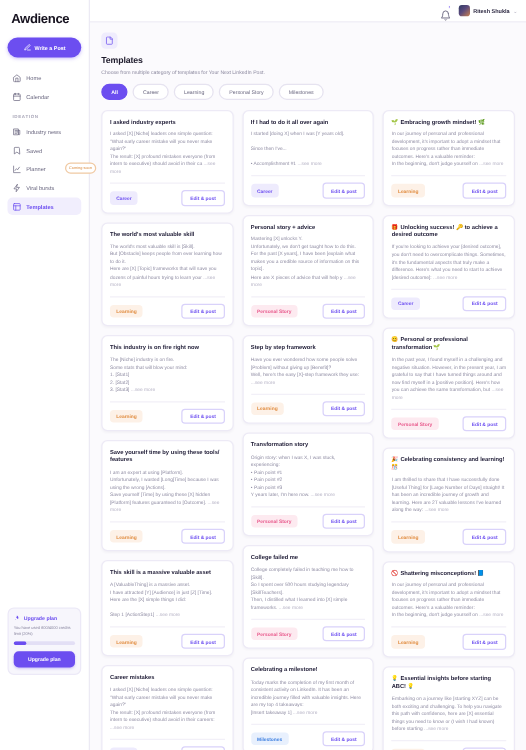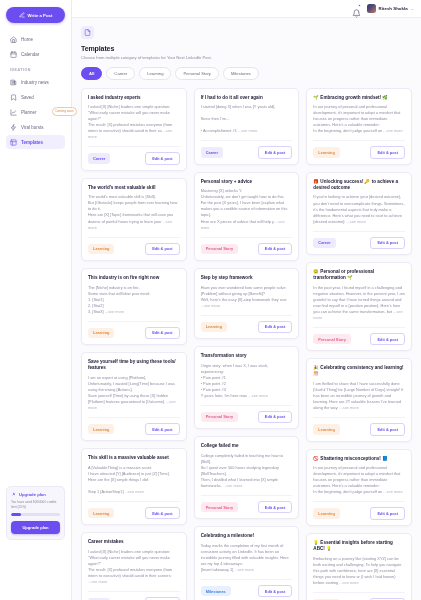--- a/index.html
+++ b/index.html
@@ -137,20 +137,21 @@
     font-size: 3.9px; font-weight: 700; color: #6c4ef0;
     border: 1px solid #d9d2fa; border-radius: 3px; padding: 2.6px 6px; background: #fff;
   }
 </style>
 </head>
 <body>
 
 <div class="app">
 
   <aside class="sidebar">
+    <div class="brand">Awdience</div>
 
     <div class="write-btn">
       <svg class="pen" viewBox="0 0 24 24" fill="none" stroke="#fff" stroke-width="2.4" stroke-linecap="round" stroke-linejoin="round">
           <path d="M12 20h9"></path>
           <path d="M16.5 3.5a2.1 2.1 0 0 1 3 3L7 19l-4 1 1-4z"></path>
         </svg>
       <span>Write a Post</span>
     </div>
 
     <div class="nav-group">

